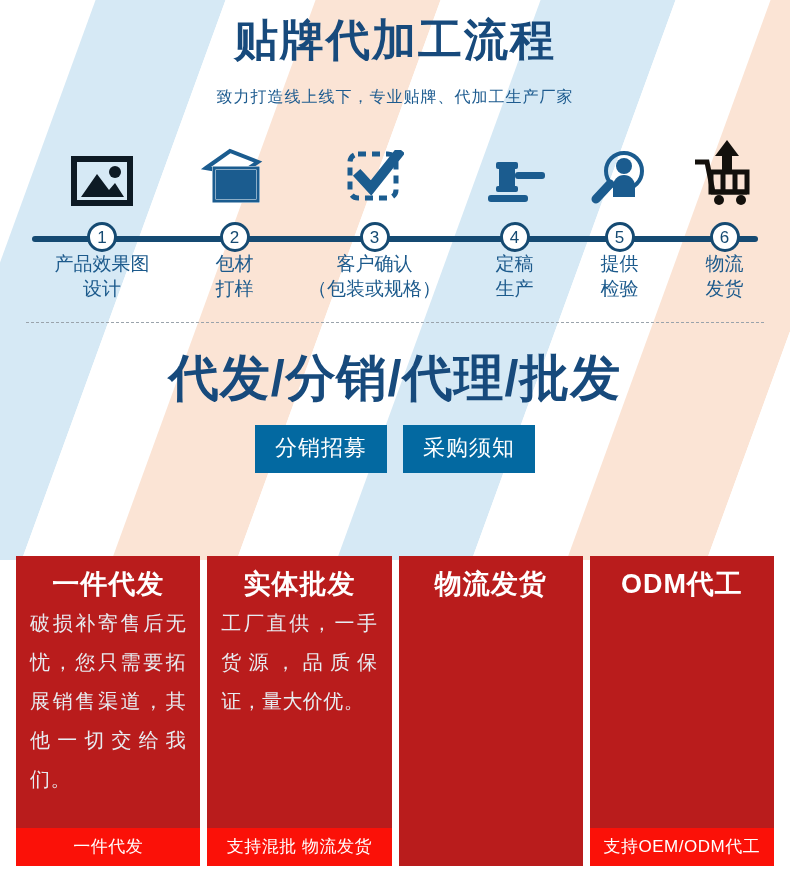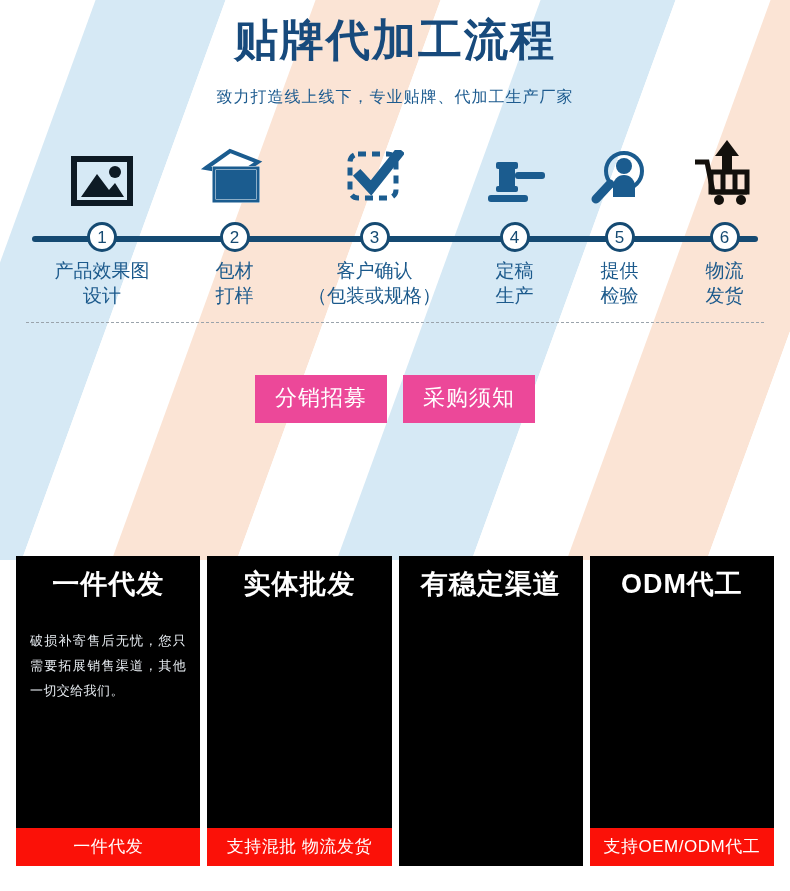--- a/index.html
+++ b/index.html
@@ -61,21 +61,21 @@
     height:72px; display:flex; align-items:flex-end; justify-content:center;
   }
   .step-num {
     width:30px; height:30px; border-radius:50%;
     border:3px solid #154a72; background:#ffffff;
     color:#154a72; font-size:17px; line-height:25px;
     text-align:center; margin-top:16px;
     position:relative; z-index:3;
   }
   .step-label {
-    margin-top:7px; text-align:center;
+    text-align:center;
     font-size:19px; line-height:1.30; color:#1c5a8c;
     white-space:pre-line;
   }
 
   
   .divider {
     margin:8px 26px 0 26px;
     border-top:1px dashed #9aa3ab;
     height:0;
   }
@@ -84,45 +84,45 @@
   .mid { text-align:center; padding-top:30px; }
   .mid-title {
     font-size:50px; font-weight:bold; color:#174a7c;
     letter-spacing:1px; line-height:1;
   }
   .mid-btns {
     margin-top:22px;
     display:flex; justify-content:center; gap:16px;
   }
   .mid-btn {
-    background:#ec4899; color:#ffffff;
+    background:#0369a1; color:#ffffff;
     font-size:22px; letter-spacing:1px;
     padding:8px 20px 10px 20px;
     cursor:pointer; user-select:none;
   }
 
   
   .cards {
     position:absolute; left:0; top:556px; width:790px; height:310px;
     display:flex; gap:7px; padding:0 16px;
   }
   .card {
-    flex:1 1 0; background:#000000;
+    flex:1 1 0; background:#b91c1c;
     display:flex; flex-direction:column;
     min-width:0;
   }
   .card-body { flex:1 1 auto; padding:14px 14px 6px 14px; }
   .card-title {
     text-align:center; color:#ffffff;
     font-size:27px; font-weight:bold; letter-spacing:1px;
     line-height:1.1;
   }
   .card-text {
-    margin-top:28px; color:#e7ecf1;
-    font-size:13px; line-height:1.95;
+    margin-top:4px; color:#e7ecf1;
+    font-size:20px; line-height:1.95;
     text-align:justify; letter-spacing:0.4px;
   }
   .card-tag {
     background:#fb1108; color:#ffffff;
     text-align:center; font-size:17px;
     padding:7px 0 8px 0; letter-spacing:0.5px;
     cursor:pointer; user-select:none;
     white-space:nowrap;
   }
 </style>
@@ -227,43 +227,45 @@
           <div class="step-num">6</div>
           <div class="step-label">物流
 发货</div>
         </div>
       </div>
   </div>
 
   <div class="divider"></div>
 
   <div class="mid">
+    <div class="mid-title">代发/分销/代理/批发</div>
     <div class="mid-btns" id="mid-btn-host">
         <div class="mid-btn">分销招募</div>
         <div class="mid-btn">采购须知</div>
       </div>
   </div>
 
   <div class="cards" id="cards-host">
       <div class="card">
         <div class="card-body">
           <div class="card-title">一件代发</div>
           <div class="card-text">破损补寄售后无忧，您只需要拓展销售渠道，其他一切交给我们。</div>
         </div>
         <div class="card-tag">一件代发</div>
       </div>
       <div class="card">
         <div class="card-body">
           <div class="card-title">实体批发</div>
+          <div class="card-text">工厂直供，一手货源，品质保证，量大价优。</div>
         </div>
         <div class="card-tag">支持混批 物流发货</div>
       </div>
       <div class="card">
         <div class="card-body">
-          <div class="card-title">有稳定渠道</div>
+          <div class="card-title">物流发货</div>
         </div>
       </div>
       <div class="card">
         <div class="card-body">
           <div class="card-title">ODM代工</div>
         </div>
         <div class="card-tag">支持OEM/ODM代工</div>
       </div>
     </div>
 

